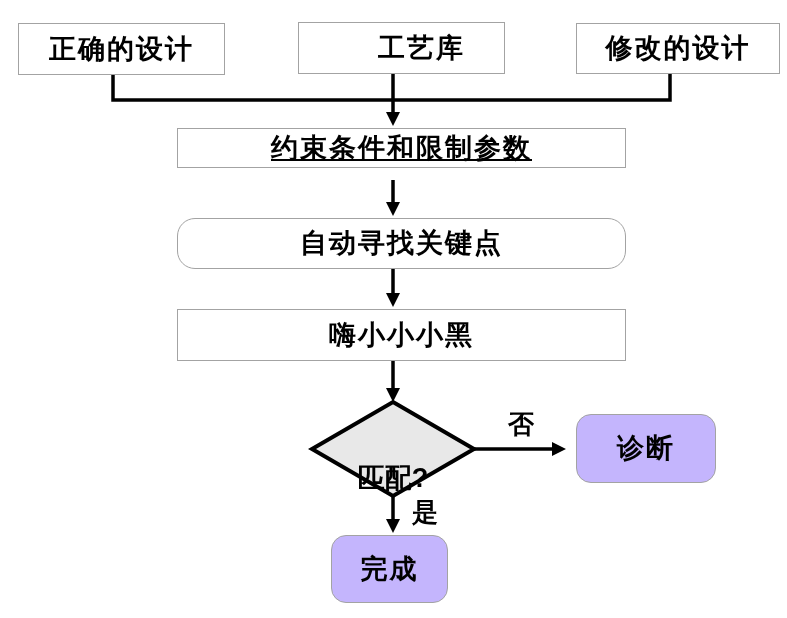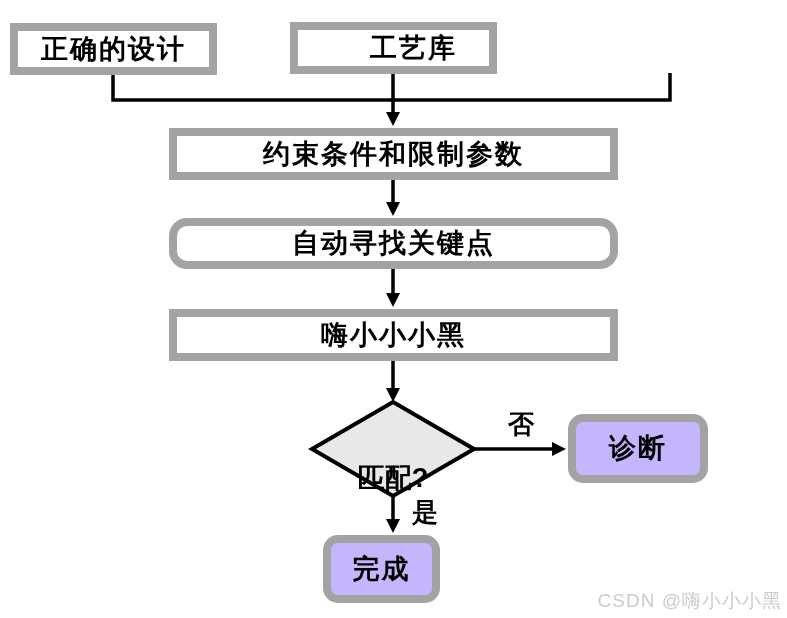--- a/index.html
+++ b/index.html
@@ -23,27 +23,28 @@
     width: 787px;
     height: 618px;
     pointer-events: none;
   }
   .node {
     position: absolute;
     box-sizing: border-box;
     display: flex;
     align-items: center;
     justify-content: center;
-    border: 8px solid #a3a3a3;
+    border: 1px solid #a3a3a3;
     background: #ffffff;
     font-weight: bold;
     font-size: 27px;
     line-height: 1;
     letter-spacing: 2px;
     white-space: nowrap;
+    margin-left: 8px;
   }
   .terminal {
     background: #c4b5fd;
     border-radius: 15px;
   }
   .decision-text {
     position: absolute;
     box-sizing: border-box;
     display: flex;
     align-items: center;
@@ -70,21 +71,21 @@
     color: #cbcbcb;
     letter-spacing: 1px;
     text-shadow: 1px 1px 0 #ffffff;
     white-space: nowrap;
   }
 
   
   .n-correct   { left: 10px;  top: 23px;  width: 207px; height: 52px; }
   .n-library   { left: 290px; top: 22px;  width: 207px; height: 52px; padding-left: 40px; }
   .n-modified  { left: 568px; top: 23px;  width: 204px; height: 51px; }
-  .n-constraints { left: 169px; top: 128px; width: 449px; height: 52px; }
+  .n-constraints { left: 169px; top: 128px; width: 449px; height: 40px; text-decoration: underline; }
   .n-find      { left: 169px; top: 218px; width: 449px; height: 51px; border-radius: 18px; }
   .n-compare   { left: 169px; top: 309px; width: 449px; height: 52px; }
   .n-match     { left: 327px; top: 432px; width: 132px; height: 34px; }
   .n-diagnosis { left: 568px; top: 414px; width: 140px; height: 69px; }
   .n-complete  { left: 323px; top: 535px; width: 117px; height: 68px; }
   .l-no        { left: 504px; top: 411px; width: 34px; text-align: center; }
   .l-yes       { left: 410px; top: 499px; width: 30px; text-align: center; }
 </style>
 </head>
 <body>
@@ -113,32 +114,32 @@
     <polygon points="566,449 552,442 552,456" fill="#000000"></polygon>
 
     <line x1="393" y1="496" x2="393" y2="521" stroke="#000000" stroke-width="3.5"></line>
     <polygon points="393,533 386,519 400,519" fill="#000000"></polygon>
   </svg>
 
   <div class="node n-correct">正确的设计</div>
 
   <div class="node n-library">工艺库</div>
 
+  <div class="node n-modified">修改的设计</div>
 
   <div class="node n-constraints">约束条件和限制参数</div>
 
   <div class="node n-find">自动寻找关键点</div>
 
   <div class="node n-compare">嗨小小小黑</div>
 
   <div class="decision-text n-match">匹配?</div>
 
   <div class="node terminal n-diagnosis">诊断</div>
 
   <div class="node terminal n-complete">完成</div>
 
   <div class="edge-label l-no">否</div>
 
   <div class="edge-label l-yes">是</div>
 
-  <div class="watermark">CSDN @嗨小小小黑</div>
 
 </div>
 
 </body></html>

